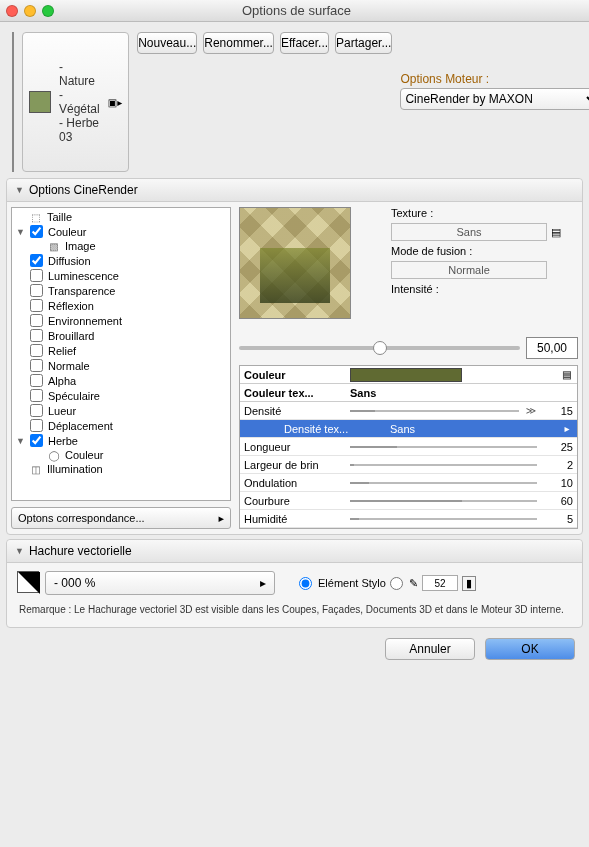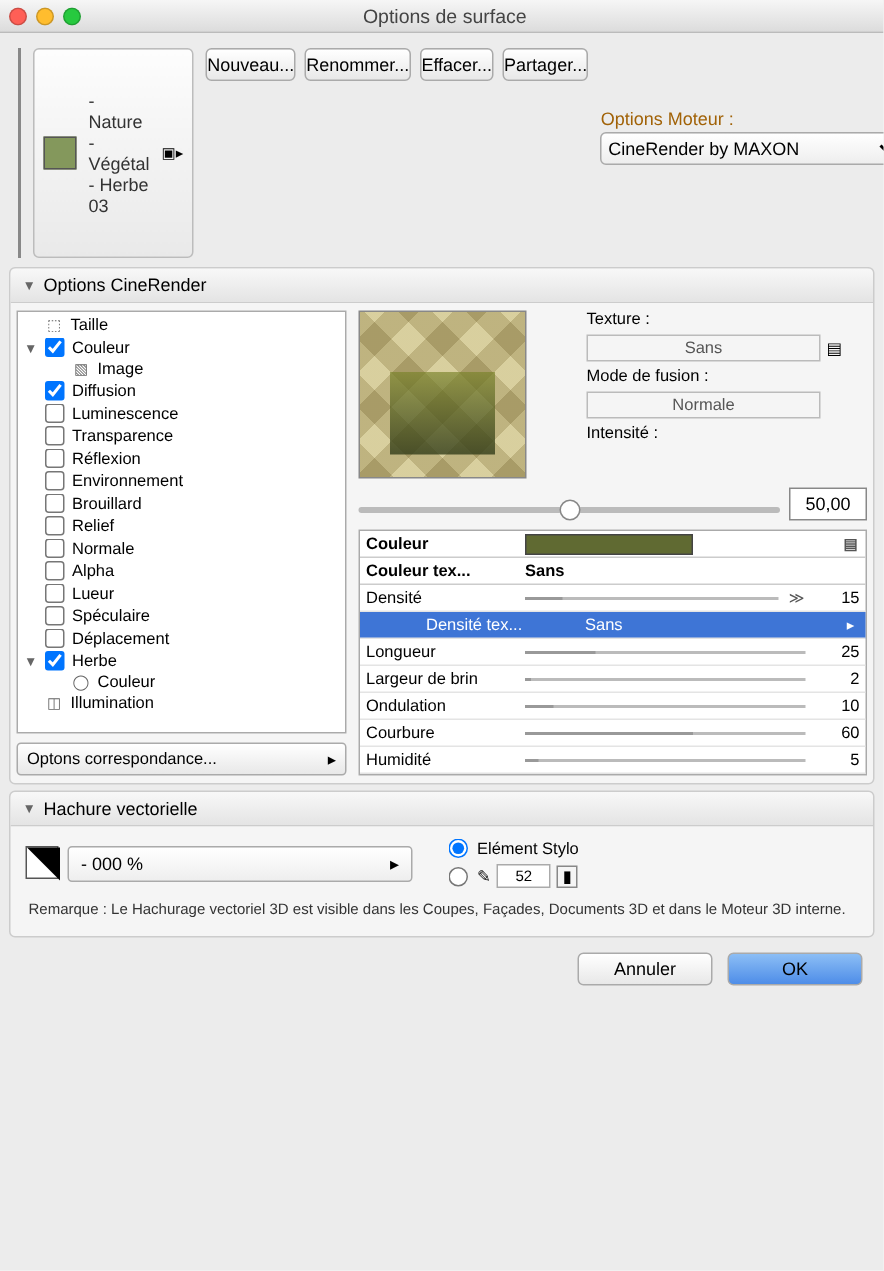--- a/index.html
+++ b/index.html
@@ -47,42 +47,42 @@
 .preview-row { display:flex; gap: 8px; }
 .preview { width: 112px; height: 112px; border: 1px solid #888; background:
   linear-gradient(rgba(120,130,40,.65),rgba(50,60,25,.8)) 20px 40px/70px 55px no-repeat,
   repeating-linear-gradient(45deg, #cfc7a2 0 16px, #ebe6c9 16px 32px),
   repeating-linear-gradient(-45deg, #cfc7a2 0 16px, #ebe6c9 16px 32px);
   background-blend-mode: normal, multiply, normal;
 }
 .tex-controls { flex:1; display:flex; flex-direction:column; gap: 4px; font-size: 11px; margin-left: 32px; }
 .tex-controls .row { display:flex; align-items:center; gap: 4px; }
 .field { flex:1; height: 18px; border: 1px solid #bbb; background: #f5f5f5; display:flex; align-items:center; justify-content:center; font-size:11px; color: #555; max-width: 156px; }
-.slider-row { display:flex; align-items:flex-end; gap: 6px; }
+.slider-row { display:flex; align-items:center; gap: 6px; margin-top: 12px; }
 .slider-row input[type=range] { flex:1; }
 .num-box { width: 52px; height: 22px; border: 1px solid #888; background: #fff; text-align:center; font-size:12px; }
 
 .params { border: 1px solid #aaa; background: #fff; }
 .param-row { display:flex; align-items:center; height: 18px; border-bottom: 1px solid #e4e4e4; font-size: 11px; padding: 0 4px; gap: 6px; }
 .param-row.head { font-weight: bold; border-bottom: 1px solid #ccc; }
 .param-row.selected { background: #3e75d6; color: #fff; padding-left: 44px; }
 .p-label { width: 100px; }
 .p-mid { flex:1; position:relative; height: 10px; }
 .p-bar { position:absolute; top:4px; left:0; height:2px; background:#999; }
 .p-bar-full { background:#bbb; position:absolute; top:4px; left:0; right:0; height:2px; }
 .p-val { width: 30px; text-align:right; }
 .p-arrow { width: 12px; font-size:10px; text-align:center; color:#555; }
 .color-sw { width: 112px; height: 14px; background: #606a32; border: 1px solid #444; }
 
 .hach-body { display:flex; padding: 8px 10px 4px; gap: 24px; align-items:center; }
 .hach-left { display:flex; align-items:flex-start; gap: 6px; }
 .hach-sw { width: 22px; height: 22px; border: 1px solid #555; background: #fff; position:relative; }
 .hach-sw::after{content:"";position:absolute;left:0;top:0;border-left:22px solid transparent;border-top:22px solid #000;}
 .hach-select { width: 230px; height: 24px; border: 1px solid #aaa; border-radius: 3px; background: linear-gradient(#fff,#eee); display:flex; align-items:center; justify-content:space-between; padding: 0 8px; font-size:12px; }
-.hach-right { display:flex; flex-direction:column; gap: 4px; font-size:11px; }
+.hach-right { display:flex; flex-direction:row; gap: 4px; font-size:11px; }
 .hach-right label { display:flex; align-items:center; gap: 6px; }
 .pen-box { display:flex; align-items:center; gap: 4px; }
 .pen-field { width: 36px; height: 16px; border: 1px solid #aaa; text-align:center; font-size:10px; }
 .remark { padding: 4px 12px 10px; font-size: 10px; color: #333; line-height: 1.4; }
 
 .footer { display:flex; justify-content:flex-end; gap: 10px; padding: 6px 14px 10px; }
 .btn-ok { background: linear-gradient(#8cbef5,#4e8de8); color:#000; }
 .mac-btn.wide { flex: 0 0 90px; }
 
 input[type=range]{ -webkit-appearance:none; height: 14px; background: transparent;}
@@ -180,25 +180,25 @@
           <div class="tree-item indent1">
               <input type="checkbox" style="">
               <span>Normale</span>
             </div>
           <div class="tree-item indent1">
               <input type="checkbox" style="">
               <span>Alpha</span>
             </div>
           <div class="tree-item indent1">
               <input type="checkbox" style="">
+              <span>Spéculaire</span>
+            </div>
+          <div class="tree-item indent1">
+              <input type="checkbox" style="">
               <span>Lueur</span>
-            </div>
-          <div class="tree-item indent1">
-              <input type="checkbox" style="">
-              <span>Spéculaire</span>
             </div>
           <div class="tree-item indent1">
               <input type="checkbox" style="">
               <span>Déplacement</span>
             </div>
           <div class="tree-item">
               <span class="tri">▼</span>
               <input type="checkbox" checked="" style="">
               <span>Herbe</span>
             </div>

